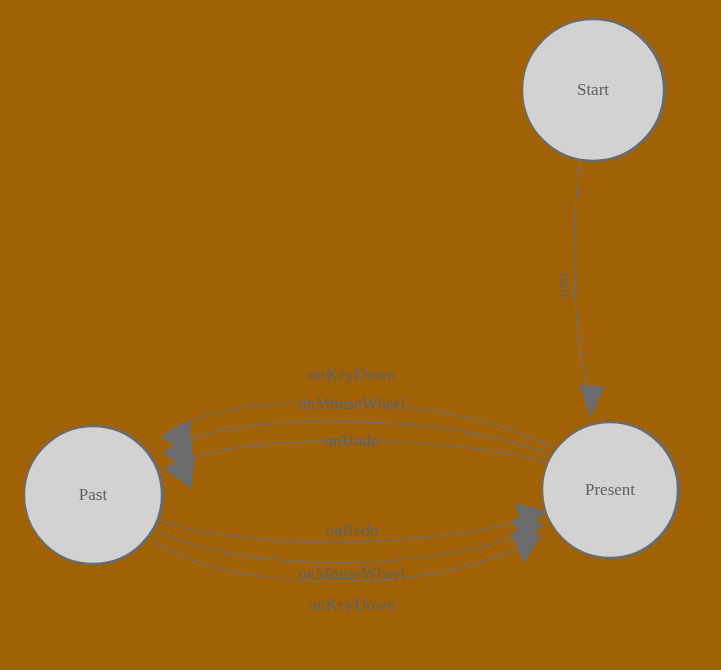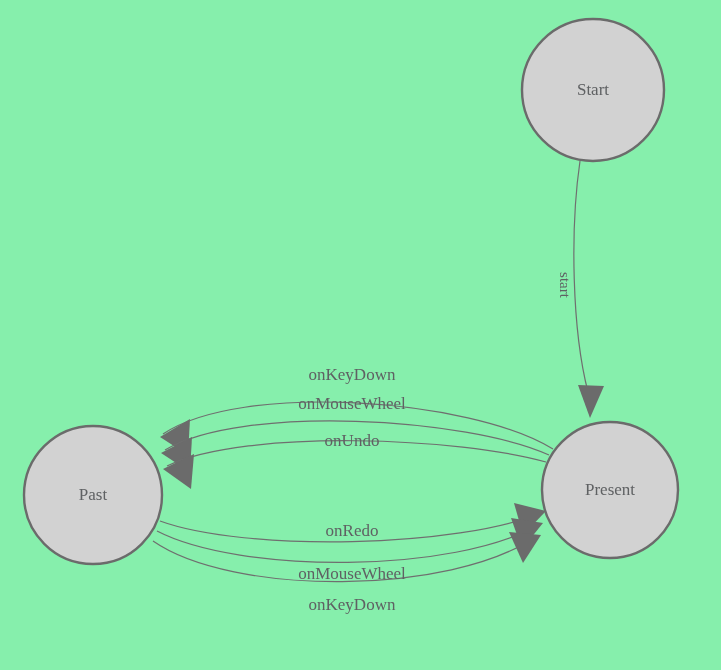--- a/index.html
+++ b/index.html
@@ -10,21 +10,21 @@
   body {
     width: 721px;
     height: 670px;
     font-family: "Liberation Serif", "DejaVu Serif", serif;
     overflow: hidden;
   }
   #diagram-canvas {
     position: relative;
     width: 721px;
     height: 670px;
-    background: #86efac;
+    background: #a16207;
   }
   svg.graph {
     position: absolute;
     top: 0;
     left: 0;
     width: 721px;
     height: 670px;
   }
   .node-circle {
     fill: #d2d2d2;

